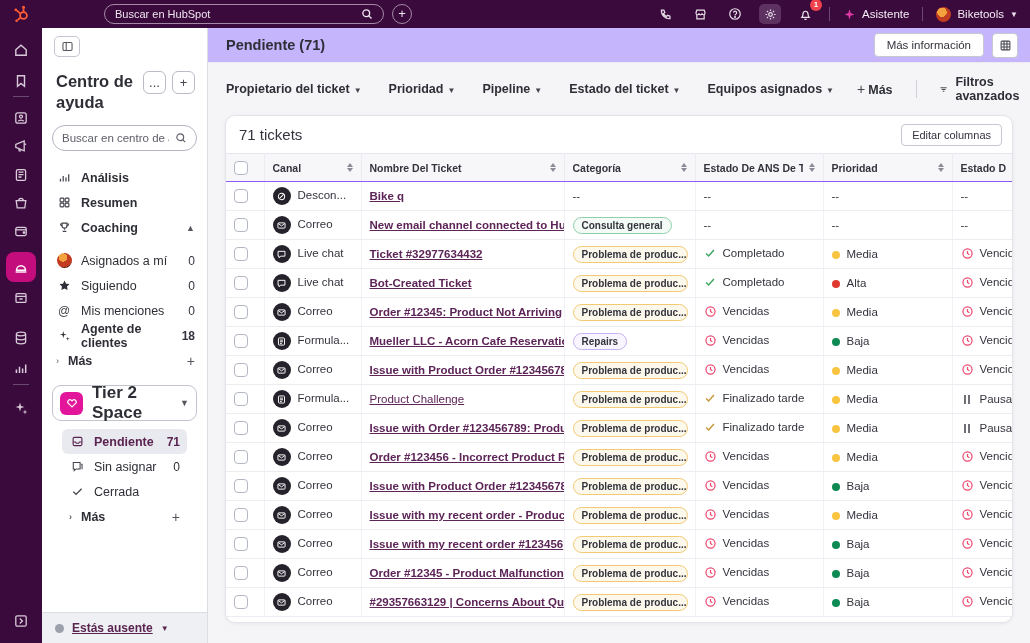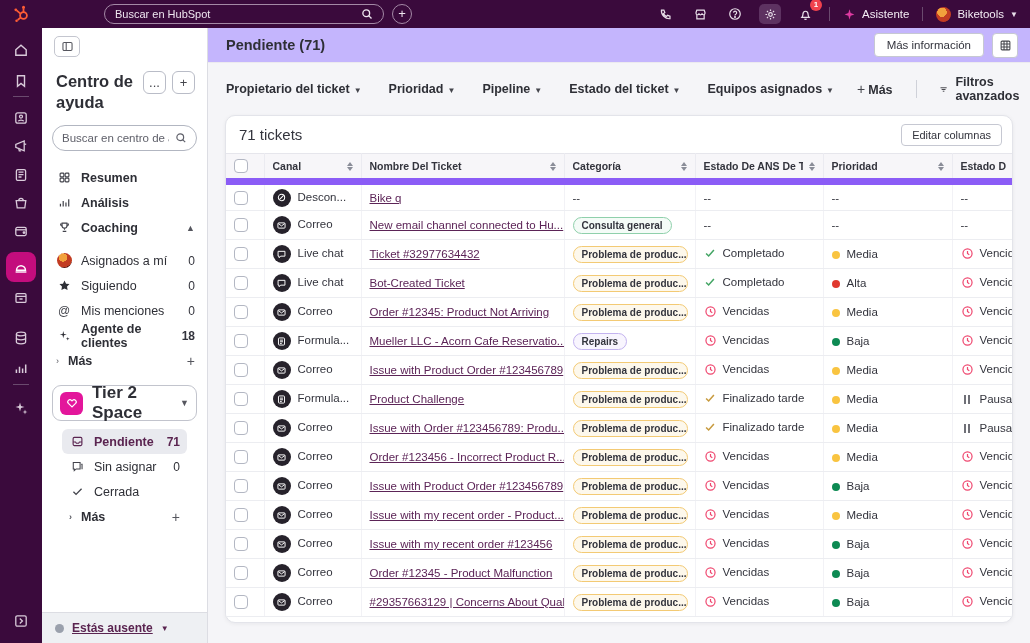--- a/index.html
+++ b/index.html
@@ -78,34 +78,34 @@
   .f-adv { display:flex; align-items:center; gap:7px; cursor:pointer; }
 
   
   .card { position:absolute; left:17px; right:17px; top:87px; height:508px; background:#fff; border:1px solid #e3e4ea; border-radius:10px; box-shadow:0 1px 4px rgba(20,20,40,.06); overflow:hidden; }
   .card-toolbar { height:37px; display:flex; align-items:center; padding:0 10px 0 13px; }
   .tickets-count { font-size:15px; color:#33343d; }
   .edit-cols { margin-left:auto; border:1px solid #c6c8d2; border-radius:4px; background:#fff; font-size:11px; padding:4px 10px; color:#33343d; cursor:pointer; font-family:"Liberation Sans",sans-serif; }
   .tbl-wrap { overflow:hidden; }
   table { border-collapse:collapse; table-layout:fixed; width:840px; }
   col.c-cb{width:38px} col.c-canal{width:97px} col.c-name{width:203px} col.c-cat{width:131px} col.c-ans{width:128px} col.c-prio{width:129px} col.c-est{width:114px}
-  thead th { height:28px; background:#f7f6f9; border-top:1px solid #e6e6ec; border-bottom:7px solid #8b5cf6; border-right:1px solid #ebebf1; font-size:10.5px; font-weight:bold; color:#33343d; text-align:left; padding:0 8px; overflow:hidden; }
+  thead th { height:28px; background:#f7f6f9; border-top:1px solid #e6e6ec; border-bottom:1px solid #8b5cf6; border-right:1px solid #ebebf1; font-size:10.5px; font-weight:bold; color:#33343d; text-align:left; padding:0 8px; overflow:hidden; }
   thead th .th-in { display:flex; align-items:center; gap:6px; white-space:nowrap; }
   thead th .th-lab { overflow:hidden; flex:1; }
   tbody td { height:29px; border-bottom:1px solid #ecedf1; border-right:1px solid #f2f2f6; font-size:11.5px; padding:0 8px; white-space:nowrap; overflow:hidden; background:#fff; }
   .sort { display:inline-flex; flex-direction:column; gap:1px; cursor:pointer; flex:0 0 auto; }
   .sort i { display:block; width:0; height:0; border-left:3px solid transparent; border-right:3px solid transparent; }
   .sort i.up { border-bottom:4px solid #8a8d98; }
   .sort i.dn { border-top:4px solid #8a8d98; }
   .cb { width:14px; height:14px; border:1.5px solid #b3b7c3; border-radius:4px; background:#fff; cursor:pointer; display:block; }
   .chip { width:18px; height:18px; border-radius:50%; background:#26222b; display:inline-flex; align-items:center; justify-content:center; vertical-align:middle; margin-right:7px; color:#fff; }
   .chip svg { display:none; }
   .chip.unknown svg.g-unknown, .chip.email svg.g-email, .chip.chat svg.g-chat, .chip.form svg.g-form { display:block; }
   .chan-lab { color:#33343d; }
-  .tlink { color:#5c2457; font-weight:normal; text-decoration:underline; cursor:pointer; }
+  .tlink { color:#5c2457; font-weight:bold; text-decoration:underline; cursor:pointer; }
   .tlink.visited { font-weight:normal; }
   .pill { display:inline-block; font-size:10px; font-weight:bold; color:#33343d; border-radius:10px; padding:2px 8px; border:1.5px solid transparent; max-width:115px; overflow:hidden; white-space:nowrap; vertical-align:middle; }
   .pill.green { border-color:#8fd0ab; background:#f4fbf7; }
   .pill.yellow { border-color:#f3ca74; background:#fdf8ec; }
   .pill.purple { border-color:#c3b3ef; background:#f8f5fe; }
   .pill.none { border:none; background:none; padding:0; font-weight:normal; font-size:11.5px; }
   .stat { display:inline-flex; align-items:center; gap:6px; }
   .stat .ic { display:none; width:13px; height:13px; align-items:center; justify-content:center; }
   .stat.check-green .ic.ck-g { display:inline-flex; color:#43a564; }
   .stat.check-amber .ic.ck-a { display:inline-flex; color:#c79a3e; }
@@ -263,36 +263,36 @@
   <div class="sb-search">
     <input type="text" placeholder="Buscar en centro de ayuda" style="">
     <svg width="12" height="12" viewBox="0 0 16 16" fill="none" stroke="#5f606a" stroke-width="1.6">
         <circle cx="7" cy="7" r="4.5"></circle>
         <line x1="10.5" y1="10.5" x2="13.6" y2="13.6"></line>
       </svg>
   </div>
   <div class="sb-nav">
     <div class="nav-it bold">
       <span class="nav-ic">
+          <svg width="13" height="13" viewBox="0 0 16 16" fill="none" stroke="currentColor" stroke-width="1.5">
+            <path d="M3 13V9.6M6.4 13V6M9.8 13V8M13.2 13V4"></path>
+          </svg>
+        </span>
+      <span class="lab">Análisis</span>
+    </div>
+    <div class="nav-it bold">
+      <span class="nav-ic">
           <svg width="13" height="13" viewBox="0 0 16 16" fill="none" stroke="currentColor" stroke-width="1.4">
             <rect x="2.6" y="2.6" width="4.6" height="4.6" rx="1"></rect>
             <rect x="8.8" y="2.6" width="4.6" height="4.6" rx="1"></rect>
             <rect x="2.6" y="8.8" width="4.6" height="4.6" rx="1"></rect>
             <rect x="8.8" y="8.8" width="4.6" height="4.6" rx="1"></rect>
           </svg>
         </span>
       <span class="lab">Resumen</span>
-    </div>
-    <div class="nav-it bold">
-      <span class="nav-ic">
-          <svg width="13" height="13" viewBox="0 0 16 16" fill="none" stroke="currentColor" stroke-width="1.5">
-            <path d="M3 13V9.6M6.4 13V6M9.8 13V8M13.2 13V4"></path>
-          </svg>
-        </span>
-      <span class="lab">Análisis</span>
     </div>
     <div class="nav-it bold">
       <span class="nav-ic">
           <svg width="13" height="13" viewBox="0 0 16 16" fill="none" stroke="currentColor" stroke-width="1.3">
             <path d="M5 2.6h6v3.2a3 3 0 0 1-6 0z"></path>
             <path d="M5 3.6H3.2a2 2 0 0 0 2 2.4M11 3.6h1.8a2 2 0 0 1-2 2.4"></path>
             <path d="M8 8.8v2M5.8 12.8h4.4"></path>
           </svg>
         </span>
       <span class="lab">Coaching</span>

